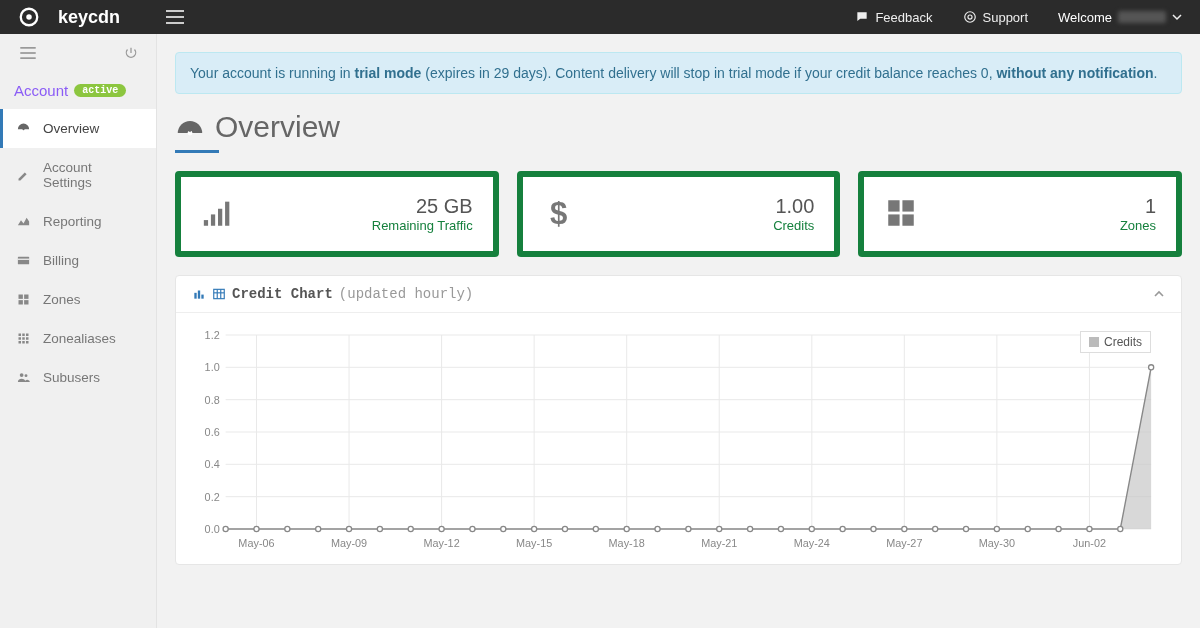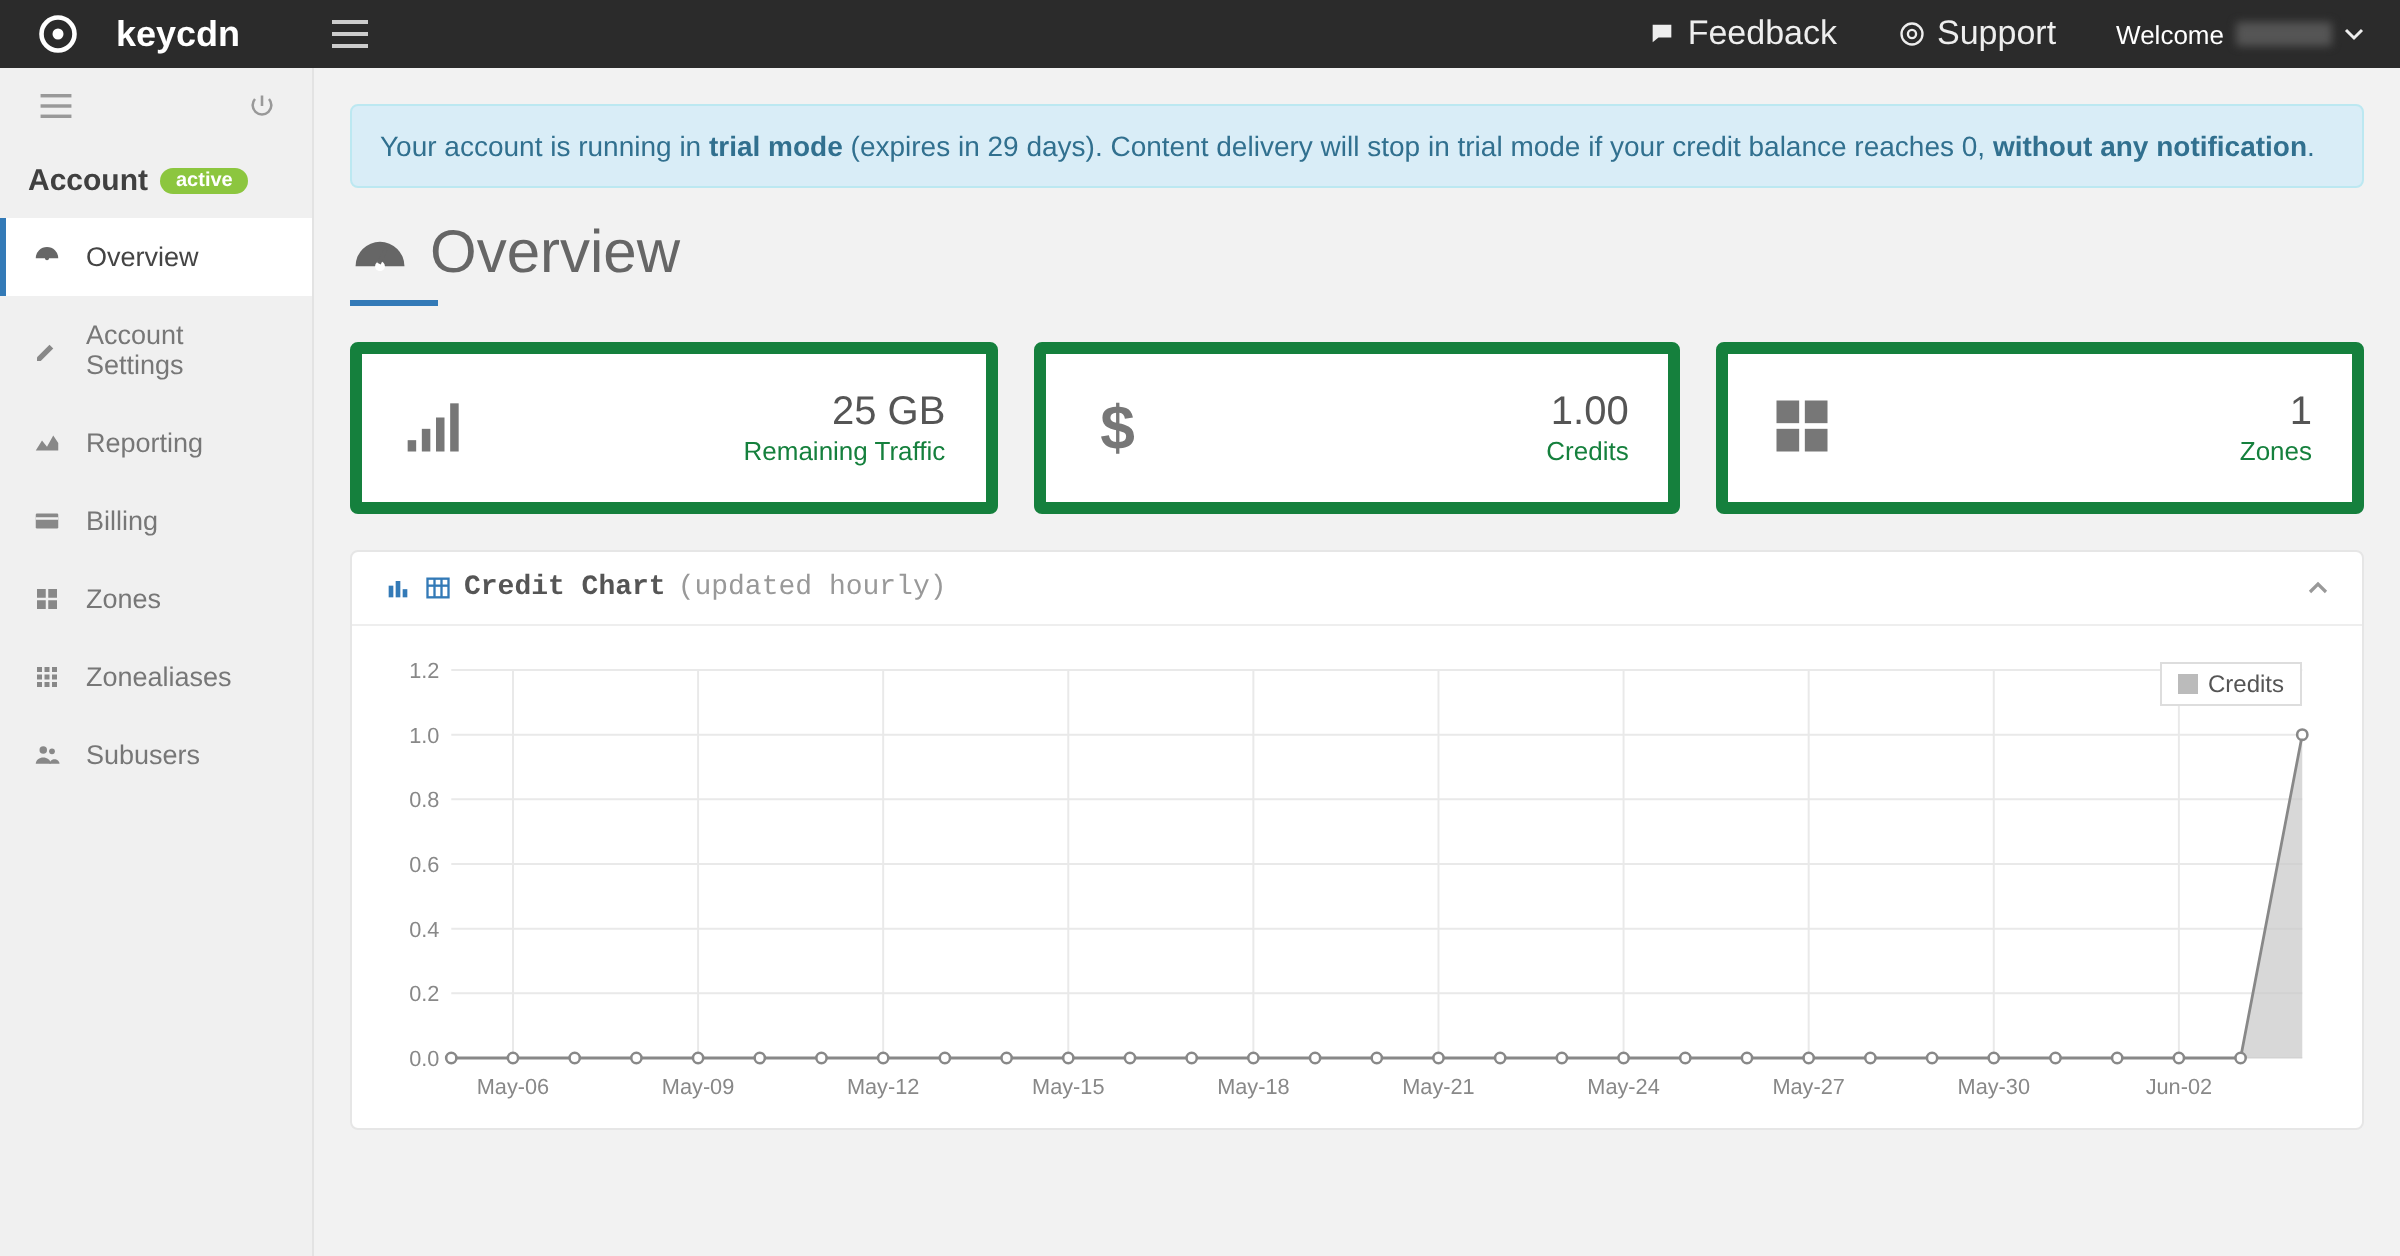--- a/index.html
+++ b/index.html
@@ -3,33 +3,33 @@
 <meta charset="utf-8">
 <style>
   * { box-sizing: border-box; margin: 0; padding: 0; }
   body { font-family: "Helvetica Neue", Arial, sans-serif; background: #f2f2f2; color: #555; font-size: 14px; }
   
   .topbar { background: #2b2b2b; height: 34px; display: flex; align-items: center; padding: 0 18px; color: #fff; }
   .logo { display: flex; align-items: center; gap: 18px; font-weight: bold; font-size: 18px; }
   .logo-mark { width: 22px; height: 22px; display: inline-flex; align-items: center; justify-content: center; }
   .topbar .hamburger { margin-left: 46px; color: #ccc; cursor: pointer; }
   .topbar-right { margin-left: auto; display: flex; align-items: center; gap: 30px; }
-  .topbar-link { color: #eee; cursor: pointer; display: flex; align-items: center; gap: 6px; font-size: 17px; }
+  .topbar-link { color: #eee; cursor: pointer; display: flex; align-items: center; gap: 6px; font-size: 13px; }
   .topbar-link svg { width: 14px; height: 14px; }
   .welcome { display: flex; align-items: center; gap: 6px; font-size: 13px; }
   .welcome .blur { background: #555; width: 48px; height: 12px; border-radius: 2px; filter: blur(2px); }
   
   .layout { display: flex; min-height: calc(100vh - 34px); }
   
   .sidebar { width: 157px; background: #f0f0f0; border-right: 1px solid #e3e3e3; }
   .sidebar-top { display: flex; align-items: center; justify-content: space-between; padding: 12px 18px 12px 20px; color: #888; }
   .sidebar-top span { cursor: pointer; }
   .sidebar-head { padding: 10px 14px 10px 14px; display:flex; align-items:center; gap:6px; }
-  .sidebar-head-title { font-weight: bold; color: #404040; font-size: 15px; }
-  .badge { background: #8cc63f; color: #fff; border-radius: 10px; padding: 1px 8px; font-size: 10px; font-weight: bold; }
+  .sidebar-head-title { font-weight: normal; color: #8b5cf6; font-size: 15px; }
+  .badge { background: #8cc63f; color: #fff; border-radius: 10px; padding: 1px 8px; font-size: 10px; font-weight: bold; font-family: Liberation Mono, monospace; }
   
   .nav { list-style: none; }
   .nav li { display: flex; align-items: center; gap: 12px; padding: 12px 16px; color: #777; cursor: pointer; font-size: 13.5px; }
   .nav li.active { background: #fff; border-left: 3px solid #337ab7; padding-left: 13px; color:#444; }
   .nav li svg { width: 15px; height: 15px; fill: #888; flex-shrink:0; }
   .nav li.active svg { fill:#666; }
   
   .main { flex: 1; padding: 18px 18px 30px 18px; }
   
   .notice { background: #d9edf7; border: 1px solid #bce8f1; color: #31708f; border-radius: 4px; padding: 12px 14px; font-size: 14px; margin-bottom: 16px; }

